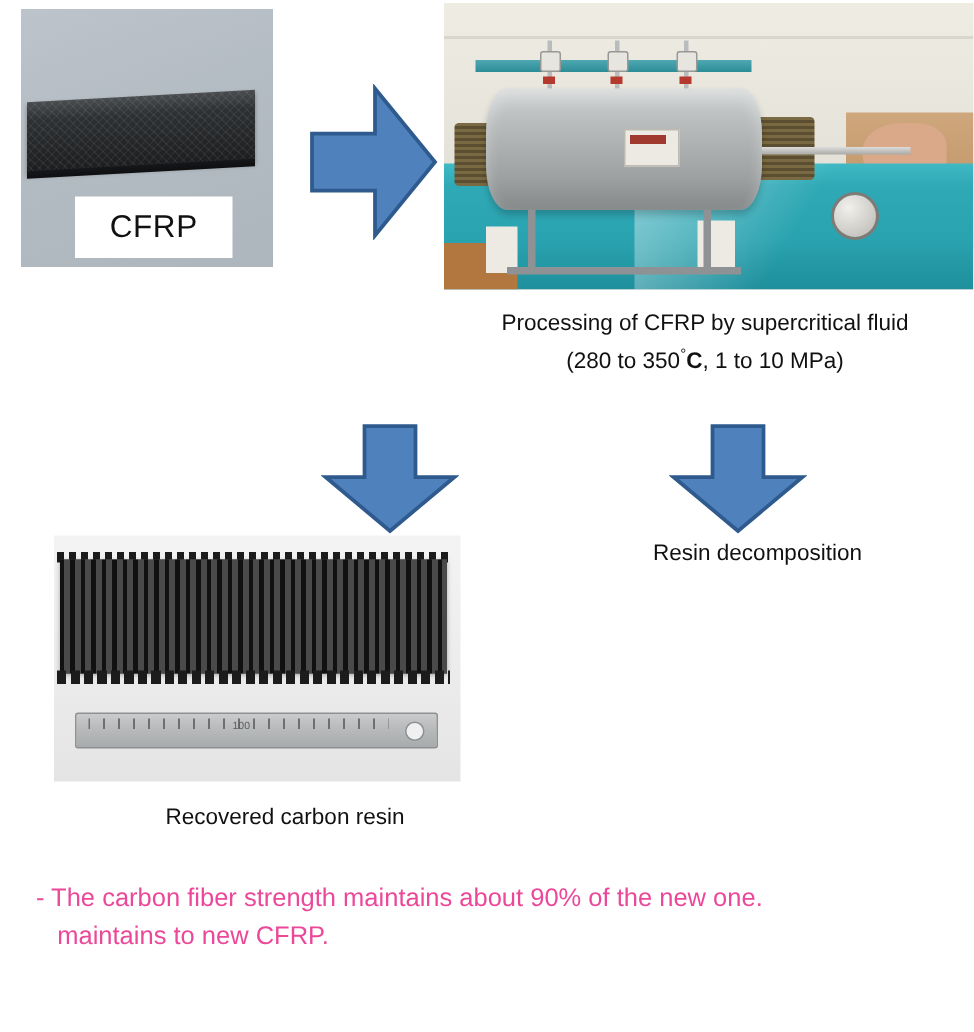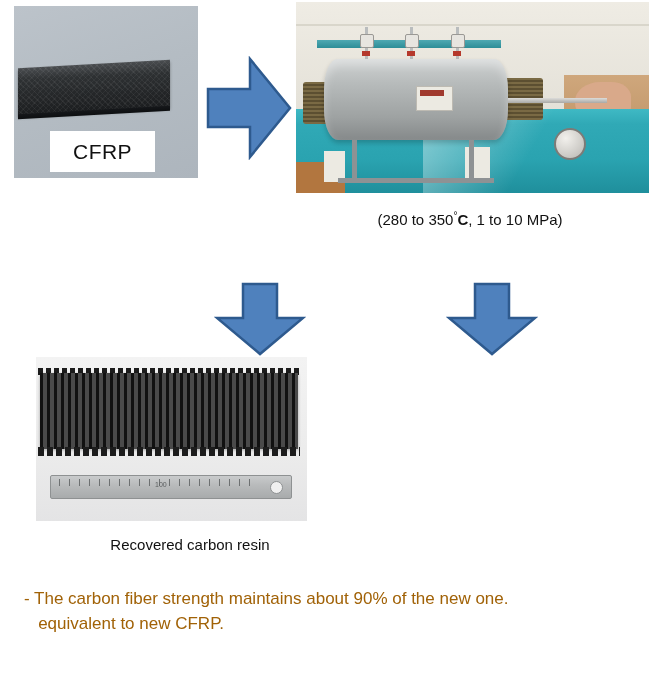--- a/index.html
+++ b/index.html
@@ -16,21 +16,20 @@
     color: #1a1a1a;
   }
   .abs { position: absolute; }
 
   
   #cfrp-photo {
     left: 14px; top: 6px; width: 168px; height: 172px;
     background:
       linear-gradient(160deg, #bcc3ca 0%, #b4bcc3 45%, #adb5bd 100%);
     overflow: hidden;
-    padding-left: 16px;
   }
   #cfrp-panel {
     position: absolute;
     left: 4px; top: 58px; width: 152px; height: 48px;
     background: linear-gradient(180deg,#4a4d50 0%, #2e3133 25%, #232527 70%, #1b1d1f 100%);
     transform: skewY(-3.2deg);
     box-shadow: 0 2px 3px rgba(0,0,0,.35);
   }
   #cfrp-panel::after{
     content:"";
@@ -148,21 +147,21 @@
   #fiber-ruler-100{
     position:absolute; left: 104px; top: 5px; font-size: 7px; color:#5c5f60;
   }
   #fiber-ruler-hole{
     position:absolute; right: 8px; top: 5px; width: 11px; height: 11px;
     border-radius:50%; background:#f0f0f0; border:1px solid #8e9192;
   }
 
   
   #bullets { left: 24px; top: 586px; width: 612px; }
-  .bullet-line { font-size: 17px; line-height: 25px; color: #a16207; white-space: pre; }
+  .bullet-line { font-size: 17px; line-height: 25px; color: #ec4899; white-space: pre; }
 </style>
 </head>
 <body>
 
 <div class="abs" id="cfrp-photo">
   <div id="cfrp-panel"></div>
   <div id="cfrp-panel-edge"></div>
   <div id="cfrp-label-box">
     <span id="cfrp-label-text">CFRP</span>
   </div>
@@ -206,20 +205,21 @@
   <div class="rp" id="rp-pipe"></div>
   <div class="rp" id="rp-gauge"></div>
   <div class="rp" id="rp-leg-plate-l"></div>
   <div class="rp" id="rp-leg-plate-r"></div>
   <div class="rp" id="rp-stand-l"></div>
   <div class="rp" id="rp-stand-r"></div>
   <div class="rp" id="rp-base"></div>
 </div>
 
 <div class="abs caption" id="reactor-caption">
+  <div>Processing of CFRP by supercritical fluid</div>
   <div><span>(280 to 350</span><span class="sup-deg">°</span><span class="bold-c">C</span><span>, 1 to 10 MPa)</span></div>
 </div>
 
 <div class="abs arrow-down" id="arrow-down-1">
   <svg class="arrow-svg" viewBox="0 0 92 74" preserveAspectRatio="none">
     <polygon points="29,2 63,2 63,36 89,36 46,72 3,36 29,36" fill="#4f81bd" stroke="#2e5a8e" stroke-width="2.5" stroke-linejoin="miter"></polygon>
   </svg>
 </div>
 <div class="abs arrow-down" id="arrow-down-2">
   <svg class="arrow-svg" viewBox="0 0 92 74" preserveAspectRatio="none">
@@ -232,20 +232,21 @@
   <div id="fiber-sheet"></div>
   <div id="fiber-fray-bot"></div>
   <div id="fiber-ruler">
     <div id="fiber-ruler-ticks"></div>
     <div id="fiber-ruler-100">100</div>
     <div id="fiber-ruler-hole"></div>
   </div>
 </div>
 
 <div class="abs caption" id="resin-caption">
+  <div>Resin decomposition</div>
 </div>
 
 <div class="abs caption" id="fiber-caption">Recovered carbon resin</div>
 
 <div class="abs" id="bullets">
   <div class="bullet-line">- The carbon fiber strength maintains about 90% of the new one.</div>
-  <div class="bullet-line">   equivalent to new CFRP.</div>
+  <div class="bullet-line">   maintains to new CFRP.</div>
 </div>
 
 </body></html>

